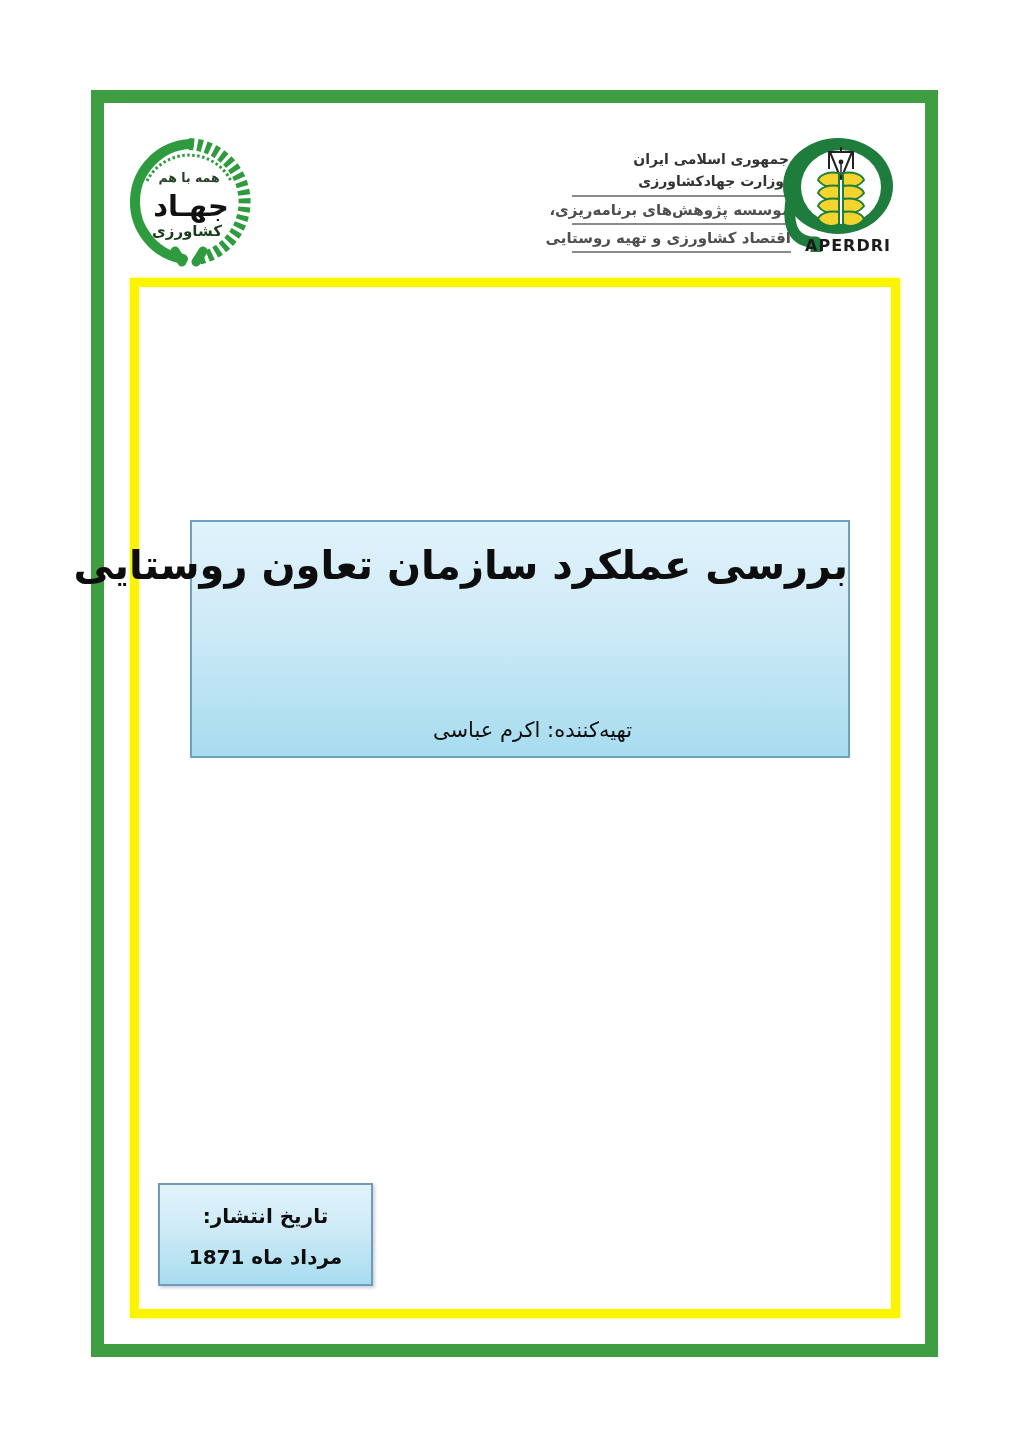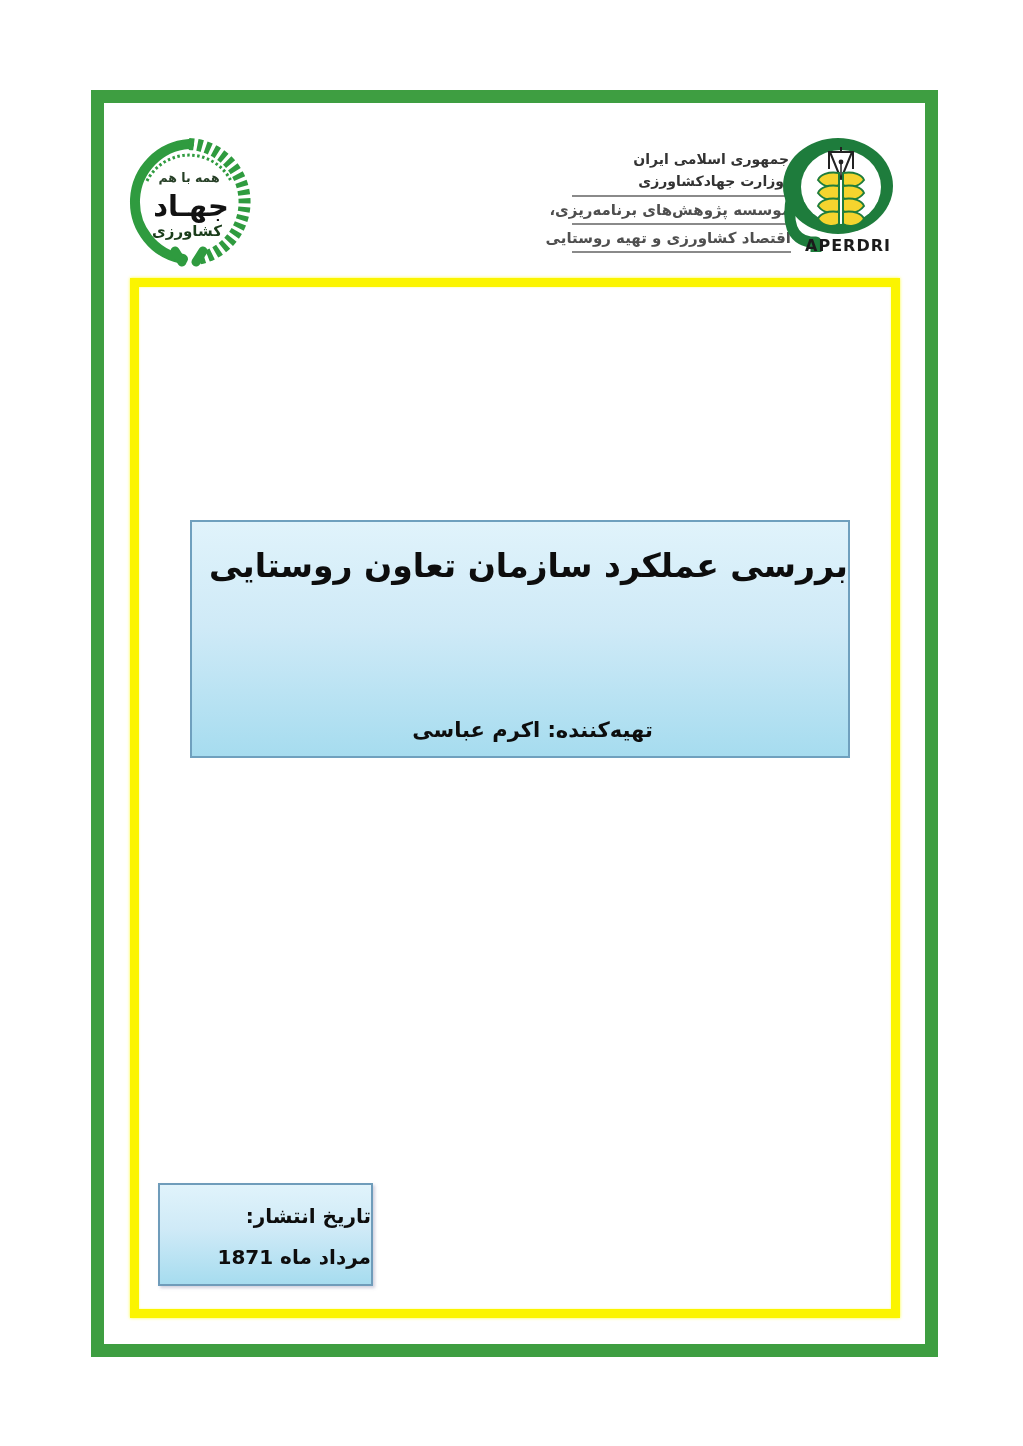--- a/index.html
+++ b/index.html
@@ -44,39 +44,39 @@
   .aperdri-logo{position:absolute;left:780px;top:133px;width:118px;height:130px;}
 
   
   .title-box{
     position:absolute;left:190px;top:520px;width:656px;height:234px;
     border:2px solid #6FA0BE;
     background:linear-gradient(180deg,#E0F3FB 0%,#CFEAF7 45%,#A6DCEF 100%);
     direction:rtl;text-align:center;
   }
   .title-line{
-    color:#0d0d0d;font-weight:bold;font-size:33px;line-height:55px;
+    color:#0d0d0d;font-weight:bold;font-size:40px;line-height:55px;
     white-space:nowrap;
     padding-left:32px;
   }
   .title-line.first{margin-top:16px;}
   .title-author{
     position:absolute;left:0;right:0;bottom:14px;
-    color:#0d0d0d;font-weight:bold;font-size:21px;
+    color:#0d0d0d;font-weight:normal;font-size:21px;
     white-space:nowrap;
     padding-left:25px;
   }
 
   
   .date-box{
     position:absolute;left:158px;top:1183px;width:211px;height:99px;
     border:2px solid #6F9CBA;
     background:linear-gradient(180deg,#E0F3FB 0%,#CFEAF7 45%,#A6DCEF 100%);
     box-shadow:2px 2px 3px rgba(120,120,160,.35);
-    direction:rtl;
+    direction:rtl;text-align:center;
   }
   .date-line{
     color:#0d0d0d;font-weight:bold;font-size:20px;line-height:41px;
     white-space:nowrap;
   }
   .date-line.first{padding-top:11px;}
 
   svg text{font-family:"DejaVu Sans",sans-serif;}
 </style>
 </head>

